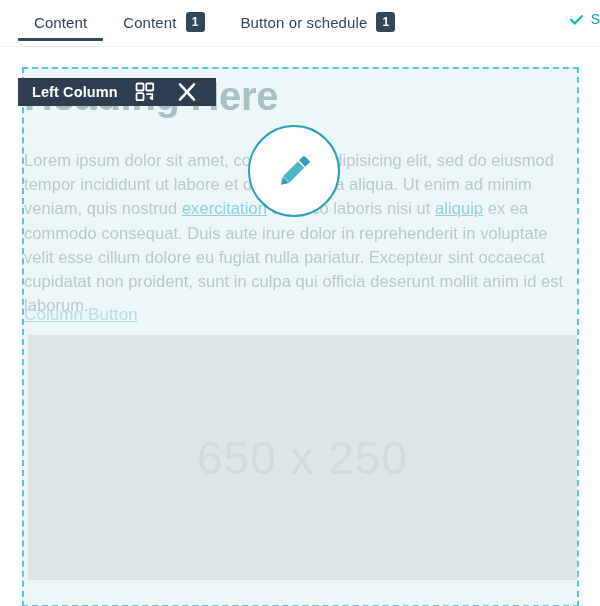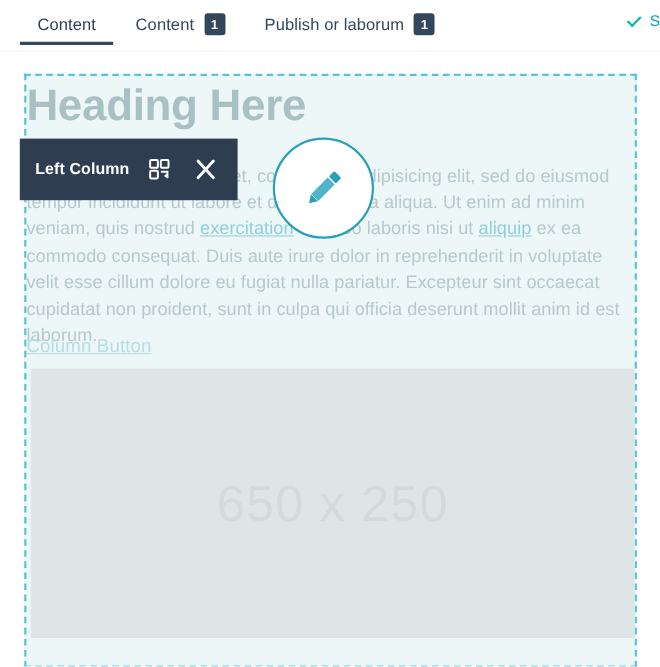--- a/index.html
+++ b/index.html
@@ -196,28 +196,27 @@
     font-size: 46px;
     color: #d2dbdc;
     letter-spacing: 1px;
   }
 
   
   .module-toolbar {
     position: absolute;
     left: 18px;
     top: 31px;
-    height: 56px;
+    height: 28px;
     background: #2e3e50;
     display: flex;
     align-items: center;
     padding: 0 14px 0 14px;
     box-sizing: border-box;
     z-index: 30;
-    margin-top: 48px;
   }
   .module-toolbar-title {
     color: #ffffff;
     font-size: 14.5px;
     font-weight: bold;
     letter-spacing: .1px;
     white-space: nowrap;
   }
   .toolbar-btn {
     display: flex;
@@ -267,21 +266,21 @@
       <div class="tab active">
         <span class="tab-label">Content</span>
       </div>
 
       <div class="tab">
         <span class="tab-label">Content</span>
         <span class="badge">1</span>
       </div>
 
       <div class="tab">
-        <span class="tab-label">Publish or laborum</span>
+        <span class="tab-label">Button or schedule</span>
         <span class="badge">1</span>
       </div>
     </div>
 
     <div class="saved-status">
       <span class="saved-check"></span>
       <span class="saved-text">S</span>
     </div>
   </div>
 

